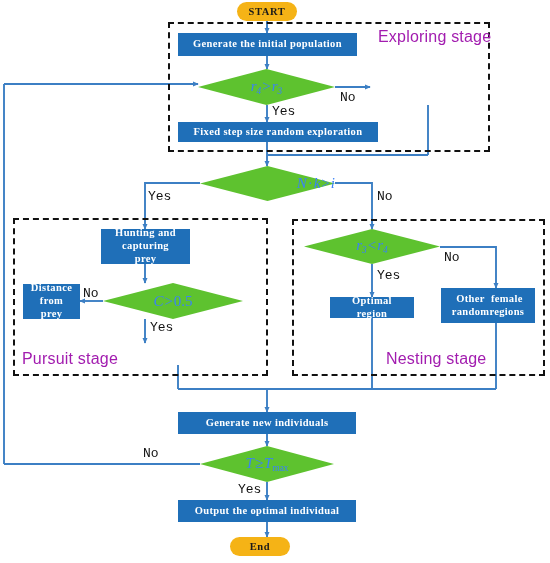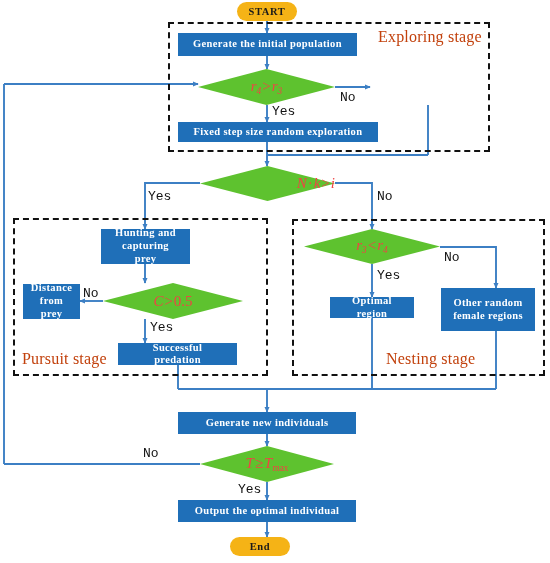--- a/index.html
+++ b/index.html
@@ -24,23 +24,23 @@
 
   
   .stage-box {
     position: absolute;
     border: 2.5px dashed #111111;
     box-sizing: border-box;
     background: transparent;
   }
   .stage-label {
     position: absolute;
-    font-family: Liberation Serif, serif;
+    font-family: Liberation Sans, sans-serif;
     font-size: 16px;
-    color: #c2410c;
+    color: #a21caf;
     white-space: nowrap;
     letter-spacing: .2px;
   }
 
   
   .proc {
     position: absolute;
     box-sizing: border-box;
     background: #1F6FB8;
     color: #ffffff;
@@ -87,21 +87,21 @@
     width: 100%; height: 100%;
     background: #5EC22F;
     clip-path: polygon(50% 0%, 100% 50%, 50% 100%, 0% 50%);
   }
   .dec .txt {
     position: relative;
     z-index: 2;
     font-family: "Liberation Serif", serif;
     font-style: italic;
     font-size: 15px;
-    color: #ef4444;
+    color: #3b82f6;
     white-space: nowrap;
     line-height: 1;
   }
   .dec .txt sub {
     font-size: 0.62em;
     font-style: italic;
     vertical-align: -0.28em;
   }
   .dec .txt .op { font-style: normal; padding: 0 1px; }
   .dec .txt .rm { font-style: normal; }
@@ -203,25 +203,24 @@
   <div class="proc two-line" style="left:23px; top:284px; width:57px; height:35px; flex-direction:column;">
     <span>Distance</span>
     <span>from prey</span>
   </div>
 
   <div class="proc two-line" style="left:101px; top:229px; width:89px; height:35px; flex-direction:column;">
     <span>Hunting and</span>
     <span>capturing prey</span>
   </div>
 
-  <div class="proc" style="left:118px; top:343px; width:119px; height:22px;">Successful predation</div>
 
   <div class="proc" style="left:330px; top:297px; width:84px; height:21px;">Optimal region</div>
 
-  <div class="proc two-line" style="left:441px; top:288px; width:94px; height:43px; flex-direction:column;">
+  <div class="proc two-line" style="left:441px; top:288px; width:94px; height:35px; ">
     <span>Other random</span>
     <span>female regions</span>
   </div>
 
   <div class="proc" style="left:178px; top:412px; width:178px; height:22px;">Generate new individuals</div>
 
   <div class="proc" style="left:178px; top:500px; width:178px; height:22px;">Output the optimal individual</div>
 
   <div class="dec" style="left:198px; top:69px; width:137px; height:36px;">
     <span class="shape"></span>

